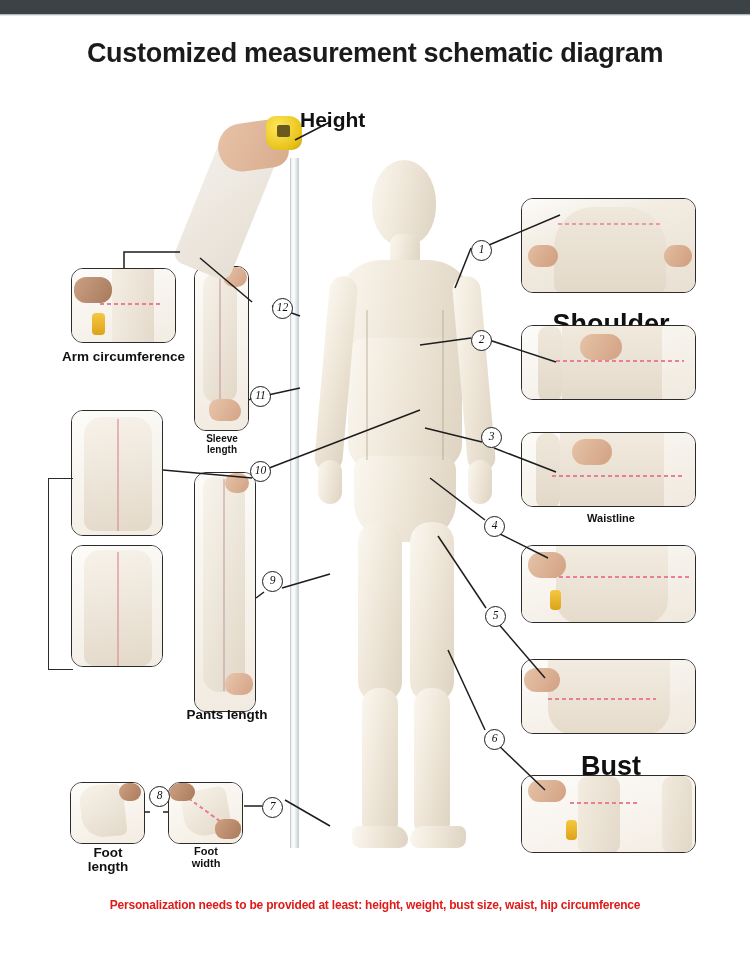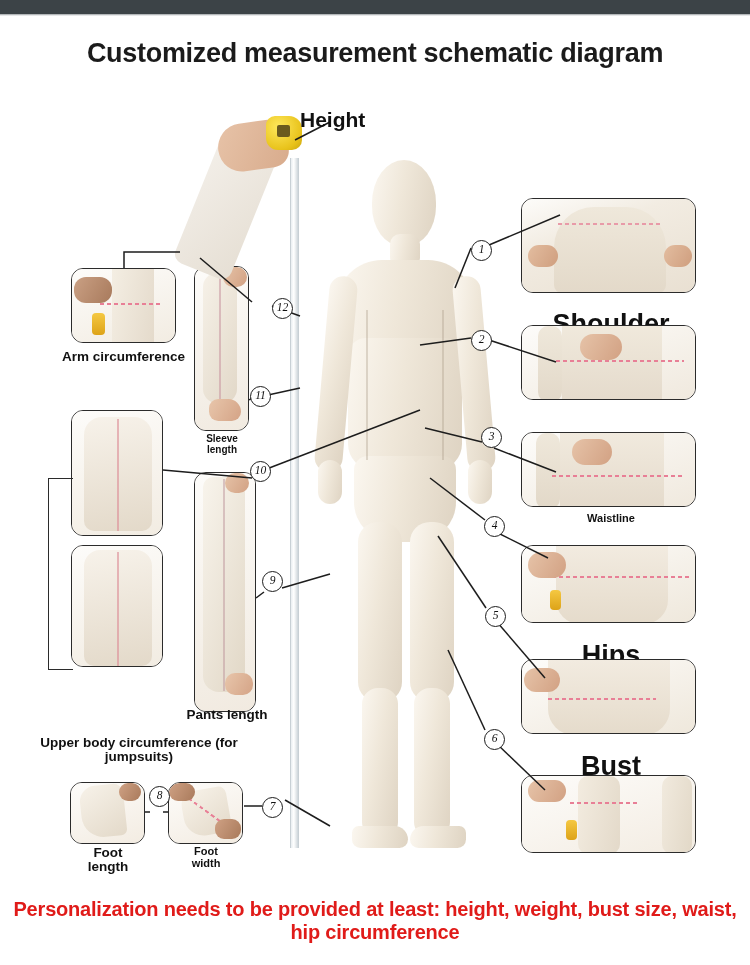--- a/index.html
+++ b/index.html
@@ -9,21 +9,21 @@
 
   .topbar{position:absolute;left:0;top:0;width:750px;height:14px;background:#3c4347;}
   .topbar-edge{position:absolute;left:0;top:14px;width:750px;height:2px;
       background:linear-gradient(to bottom,#9aa0a3,#ffffff);}
 
   .title{position:absolute;left:0;top:38px;width:750px;text-align:center;
       font-size:27px;font-weight:bold;color:#1b1b1b;letter-spacing:-0.3px;
       font-family:"Liberation Sans","DejaVu Sans",sans-serif;}
 
   .footnote{position:absolute;left:0;top:898px;width:750px;text-align:center;
-      font-size:20px;font-weight:bold;color:#e01b19;letter-spacing:-0.2px;}
+      font-size:12px;font-weight:bold;color:#e01b19;letter-spacing:-0.2px;}
 
   
   .panel{position:absolute;border:1.6px solid #2b2b2b;border-radius:12px;
       background:#fbf8f4;overflow:hidden;box-sizing:border-box;}
   .panel .ph{position:absolute;inset:0;}
 
   .cap{position:absolute;color:#111;font-weight:bold;text-align:center;
       line-height:1.05;}
   .cap.big{font-size:27px;margin-top:16px;}
   .cap.mid{font-size:13.5px;}
@@ -150,21 +150,20 @@
     <div class="ph" style="background:linear-gradient(160deg,#fdfcfa,#efe8dc);"></div>
     <div style="position:absolute;left:34px;top:0px;width:112px;height:78px;
          background:linear-gradient(180deg,#f2ebe0,#e5dbcb);border-radius:0 0 24px 24px;"></div>
     <div style="position:absolute;left:30px;top:30px;width:138px;height:2px;
          background:repeating-linear-gradient(to right,#e87f96 0 4px,transparent 4px 7px);"></div>
     <div style="position:absolute;left:6px;top:6px;width:38px;height:26px;
          background:linear-gradient(120deg,#e6c3a8,#d2a183);border-radius:14px;"></div>
     <div style="position:absolute;left:28px;top:44px;width:11px;height:20px;
          background:linear-gradient(180deg,#f5c842,#dda318);border-radius:4px;"></div>
   </div>
-  <div class="cap big" style="left:521px;top:625px;width:180px;">Hips</div>
 
   <div class="panel" style="left:521px;top:659px;width:175px;height:75px;">
     <div class="ph" style="background:linear-gradient(160deg,#fdfcfa,#efe8dc);"></div>
     <div style="position:absolute;left:26px;top:0px;width:122px;height:75px;
          background:linear-gradient(180deg,#f2ebe0,#e5dbcb);border-radius:0 0 26px 26px;"></div>
     <div style="position:absolute;left:26px;top:38px;width:108px;height:2px;
          background:repeating-linear-gradient(to right,#e87f96 0 4px,transparent 4px 7px);"></div>
     <div style="position:absolute;left:2px;top:8px;width:36px;height:24px;
          background:linear-gradient(120deg,#e6c3a8,#d2a183);border-radius:14px;"></div>
   </div>
@@ -234,21 +233,20 @@
          background:rgba(220,140,150,.6);"></div>
   </div>
   <div class="panel" style="left:71px;top:545px;width:92px;height:122px;">
     <div class="ph" style="background:linear-gradient(160deg,#fdfcfa,#f2ece2);"></div>
     <div style="position:absolute;left:12px;top:4px;width:68px;height:116px;
          background:linear-gradient(170deg,#f7f2ea,#e3d9c9);border-radius:16px 16px 10px 10px;"></div>
     <div style="position:absolute;left:45px;top:6px;width:1.6px;height:114px;
          background:rgba(220,140,150,.6);"></div>
   </div>
   <div class="brk" style="left:48px;top:478px;width:24px;height:190px;border-right:none;"></div>
-  <div class="cap mid" style="left:14px;top:736px;width:250px;">Upper body circumference (for jumpsuits)</div>
 
   <div class="panel" style="left:70px;top:782px;width:75px;height:62px;">
     <div class="ph" style="background:linear-gradient(160deg,#fdfcfa,#f3ece2);"></div>
     <div style="position:absolute;left:10px;top:2px;width:44px;height:52px;
          background:linear-gradient(150deg,#f7f2e9,#e3d9c9);
          border-radius:16px 10px 6px 22px;transform:rotate(-6deg);"></div>
     <div style="position:absolute;left:48px;top:0px;width:22px;height:18px;
          background:linear-gradient(120deg,#cfa184,#a97a5b);border-radius:9px;"></div>
   </div>
   <div class="cap mid" style="left:68px;top:846px;width:80px;">

